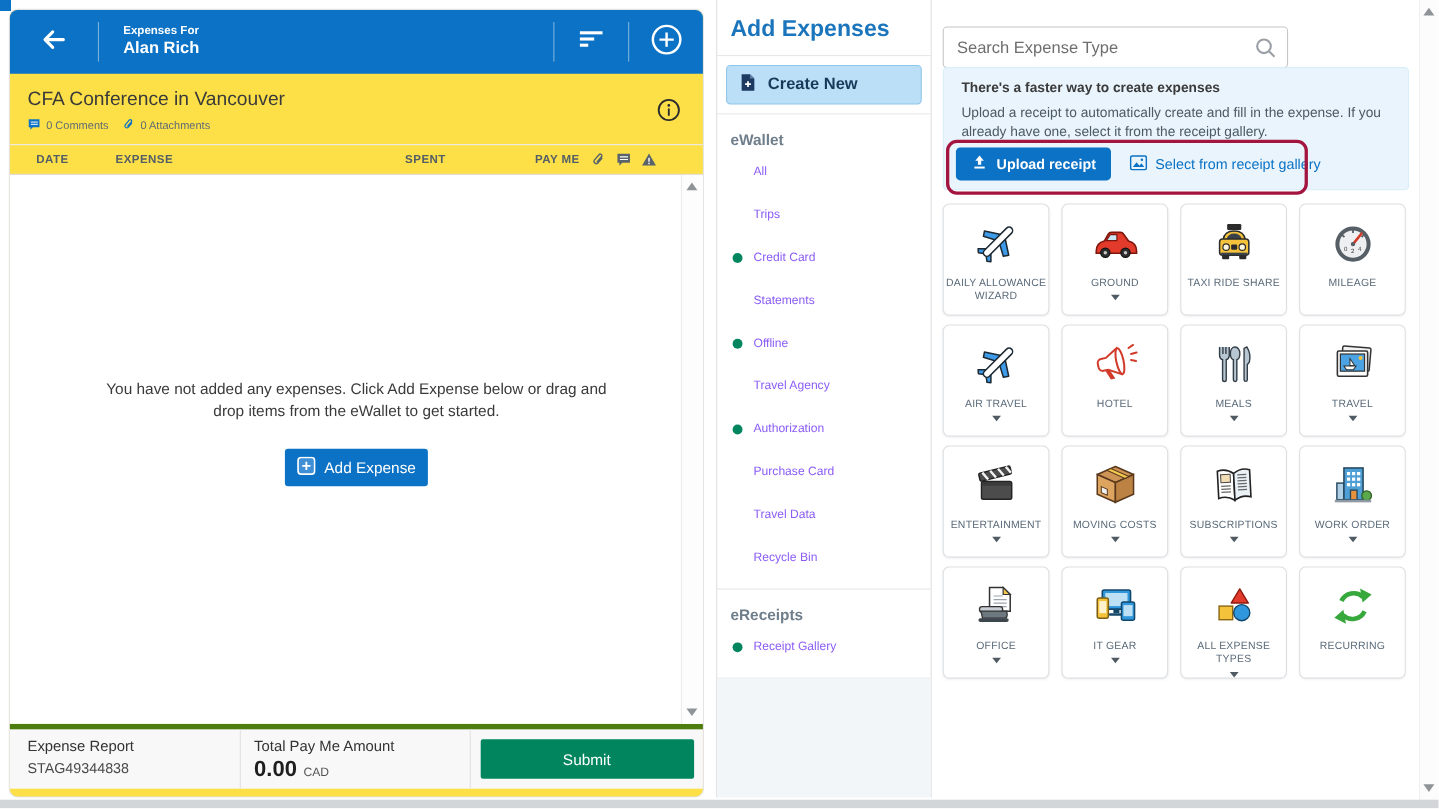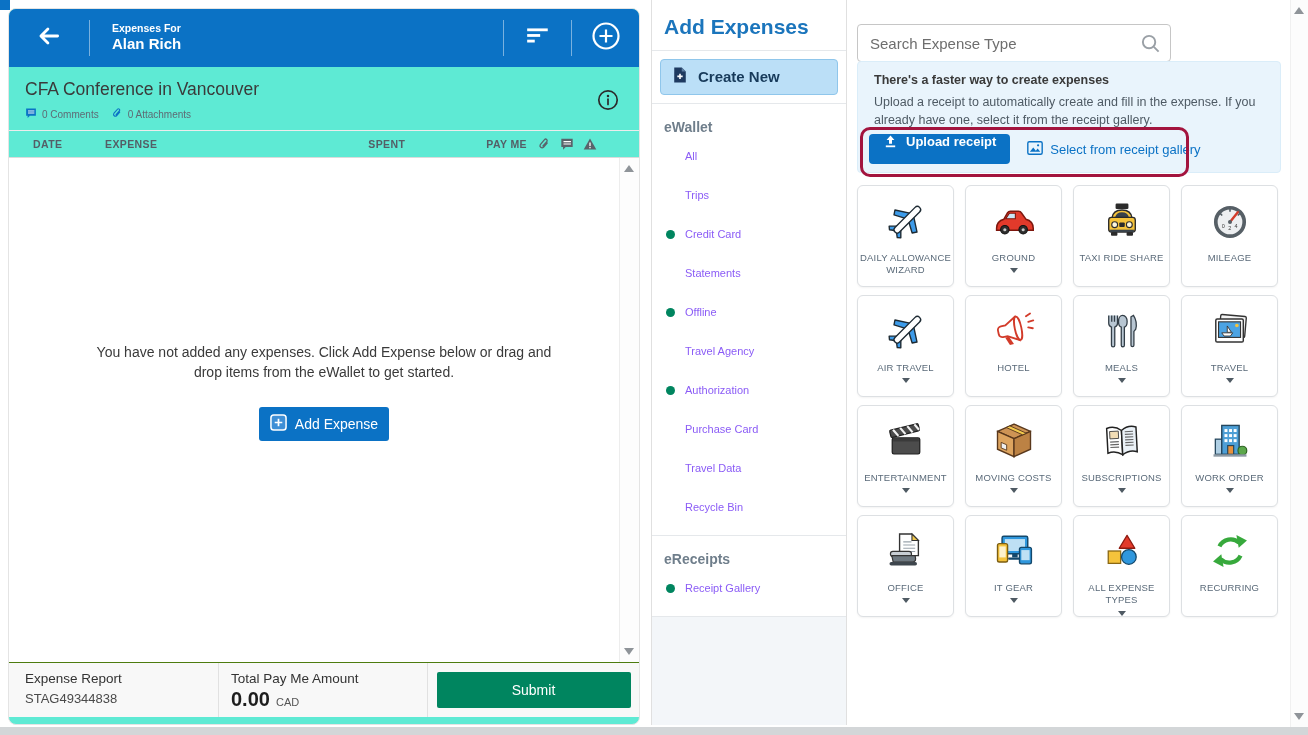--- a/index.html
+++ b/index.html
@@ -3,21 +3,21 @@
 <meta charset="utf-8">
 <style>
   html,body{margin:0;padding:0;background:#fff;}
   #app{position:relative;width:1308px;height:735px;background:#fff;overflow:hidden;
        font-family:"Liberation Sans",sans-serif;color:#333;}
   .corner-chip{position:absolute;left:0;top:0;width:10px;height:10px;background:#0B72C5;}
   .bottom-strip{position:absolute;left:0;top:727px;width:1308px;height:8px;background:#D3D6D8;}
 
   
   .left-panel{position:absolute;left:8px;top:8px;width:632px;height:717px;box-sizing:border-box;
-              border:1px solid #E4E4E4;border-radius:8px;background:#5eead4;display:flex;flex-direction:column;}
+              border:1px solid #E4E4E4;border-radius:8px;background:#fde047;display:flex;flex-direction:column;}
   .app-header{height:58px;flex:0 0 58px;background:#0B72C5;border-radius:7px 7px 0 0;display:flex;align-items:center;color:#fff;}
   .hbtn{display:flex;align-items:center;justify-content:center;cursor:pointer;}
   .back-btn{width:80px;height:58px;}
   .back-btn svg{width:28px;height:28px;}
   .vdiv{width:1px;height:36px;background:rgba(255,255,255,.45);flex:0 0 1px;}
   .htitle{flex:1;padding-left:22px;line-height:1.25;}
   .htitle .sub{font-size:10.5px;font-weight:bold;}
   .htitle .usr{font-size:15px;font-weight:bold;}
   .sort-btn,.plusc-btn{width:67px;height:58px;}
   .sort-btn svg{width:26px;height:22px;}
@@ -45,21 +45,21 @@
   .sarrow{position:absolute;left:4px;width:0;height:0;border-left:5.5px solid transparent;border-right:5.5px solid transparent;}
   .sarrow.up{top:7px;border-bottom:7px solid #8F9499;}
   .sarrow.down{bottom:7px;border-top:7px solid #8F9499;}
   .empty-wrap{padding-top:184px;text-align:center;}
   .empty-msg{width:478px;margin:0 auto;font-size:14px;color:#3A3A3A;line-height:1.45;}
   .add-expense-btn{margin:24px auto 0;width:130px;height:34px;background:#0B72C5;border:none;border-radius:3px;
                    color:#fff;font-size:14px;font-weight:normal;display:flex;align-items:center;justify-content:center;gap:8px;cursor:pointer;
                    font-family:"Liberation Sans",sans-serif;}
   .add-expense-btn svg{width:17px;height:17px;}
 
-  .report-footer{flex:0 0 54px;background:#F8F8F8;border-top:1px solid #4d7c0f;display:flex;}
+  .report-footer{flex:0 0 54px;background:#F8F8F8;border-top:5px solid #4d7c0f;display:flex;}
   .footer-pad{flex:0 0 7px;}
   .fcol1{width:210px;box-sizing:border-box;border-right:1px solid #E1E1E1;padding:8px 0 0 16px;}
   .fcol1 .lab{font-size:13.5px;color:#333;}
   .fcol1 .id{font-size:13px;color:#4A4A4A;margin-top:5px;}
   .fcol2{width:209px;box-sizing:border-box;border-right:1px solid #E1E1E1;padding:8px 0 0 12px;}
   .fcol2 .lab{font-size:13.5px;color:#333;}
   .amt-row{margin-top:2px;display:flex;align-items:baseline;gap:6px;}
   .amt{font-size:20px;font-weight:bold;color:#1E1E1E;}
   .cur{font-size:11px;color:#555;}
   .fcol3{flex:1;display:flex;align-items:center;justify-content:center;}
@@ -88,21 +88,21 @@
                     padding:0 40px 0 12px;font-size:15px;color:#444;box-sizing:border-box;font-family:"Liberation Sans",sans-serif;}
   .search-box input::placeholder{color:#6E6E6E;}
   .search-icon{position:absolute;right:9px;top:8px;width:21px;height:21px;}
 
   .banner{position:absolute;left:9px;top:61px;width:424px;height:112px;box-sizing:border-box;background:#E9F4FC;
           border:1px solid #DAEDF9;border-radius:4px;padding:11px 16px;}
   .banner-title{font-size:12.5px;font-weight:bold;color:#3A3A3A;}
   .banner-body{font-size:12.5px;color:#4E5A64;margin-top:6px;line-height:1.45;width:394px;}
   .banner-actions{position:absolute;left:11px;top:72px;display:flex;align-items:center;gap:17px;}
   .upload-btn{height:30px;background:#0B72C5;border:none;border-radius:4px;color:#fff;font-size:13px;font-weight:bold;
-              display:flex;gap:8px;padding:0 14px;cursor:pointer;font-family:"Liberation Sans",sans-serif;}
+              display:flex;align-items:center;gap:8px;padding:0 14px;cursor:pointer;font-family:"Liberation Sans",sans-serif;}
   .upload-btn svg{width:15px;height:15px;}
   .gallery-link{display:flex;align-items:center;gap:7px;color:#0B72C5;font-size:13px;cursor:pointer;}
   .gallery-link svg{width:16px;height:14px;}
   .annotation{position:absolute;left:2px;top:65px;width:323px;height:44px;border:3px solid #A3143E;border-radius:10px;pointer-events:none;}
 
   .tiles{position:absolute;left:9px;top:185px;display:grid;grid-template-columns:repeat(4,97px);grid-auto-rows:102px;
          column-gap:11px;row-gap:8px;}
   .tile{box-sizing:border-box;background:#fff;border:1px solid #DDE0E3;border-radius:6px;box-shadow:0 1px 2px rgba(0,0,0,.05);
         display:flex;flex-direction:column;align-items:center;padding-top:13px;cursor:pointer;}
   .tile-icon{width:44px;height:44px;flex:0 0 44px;}

